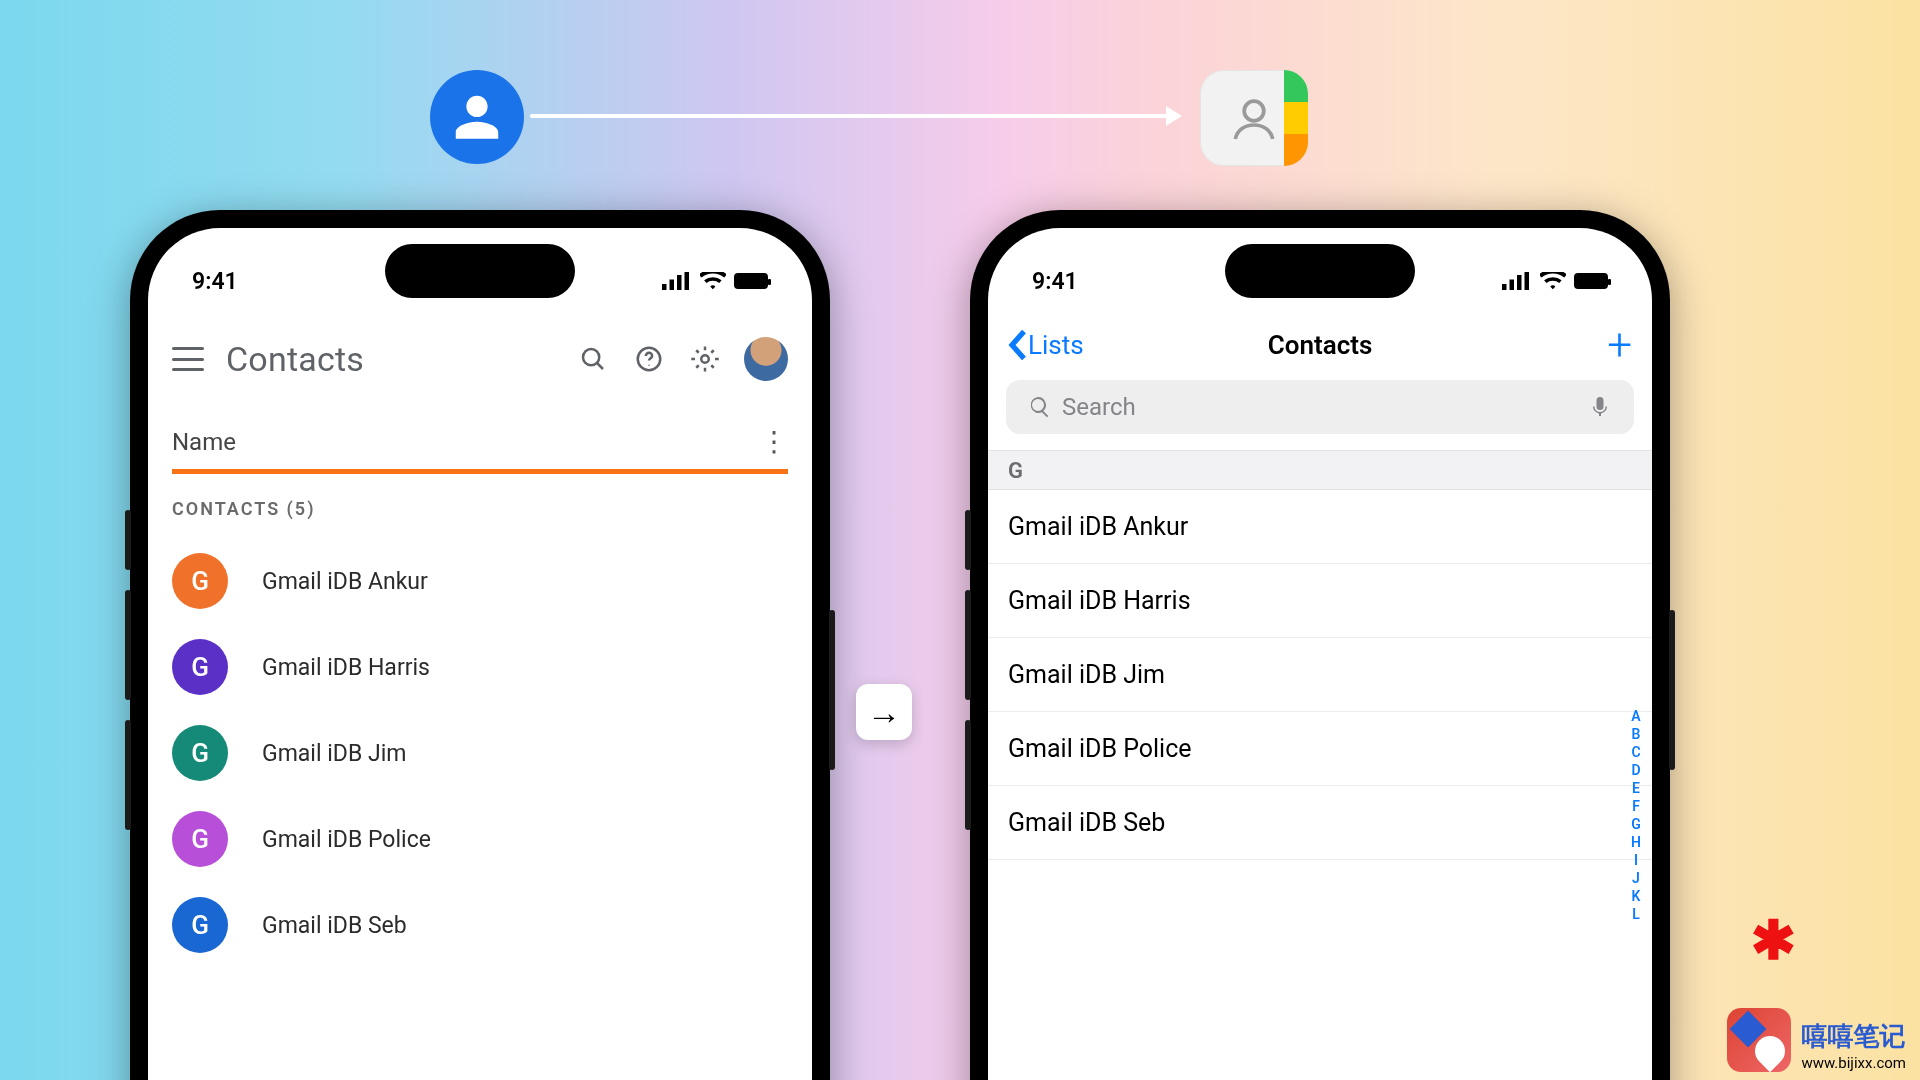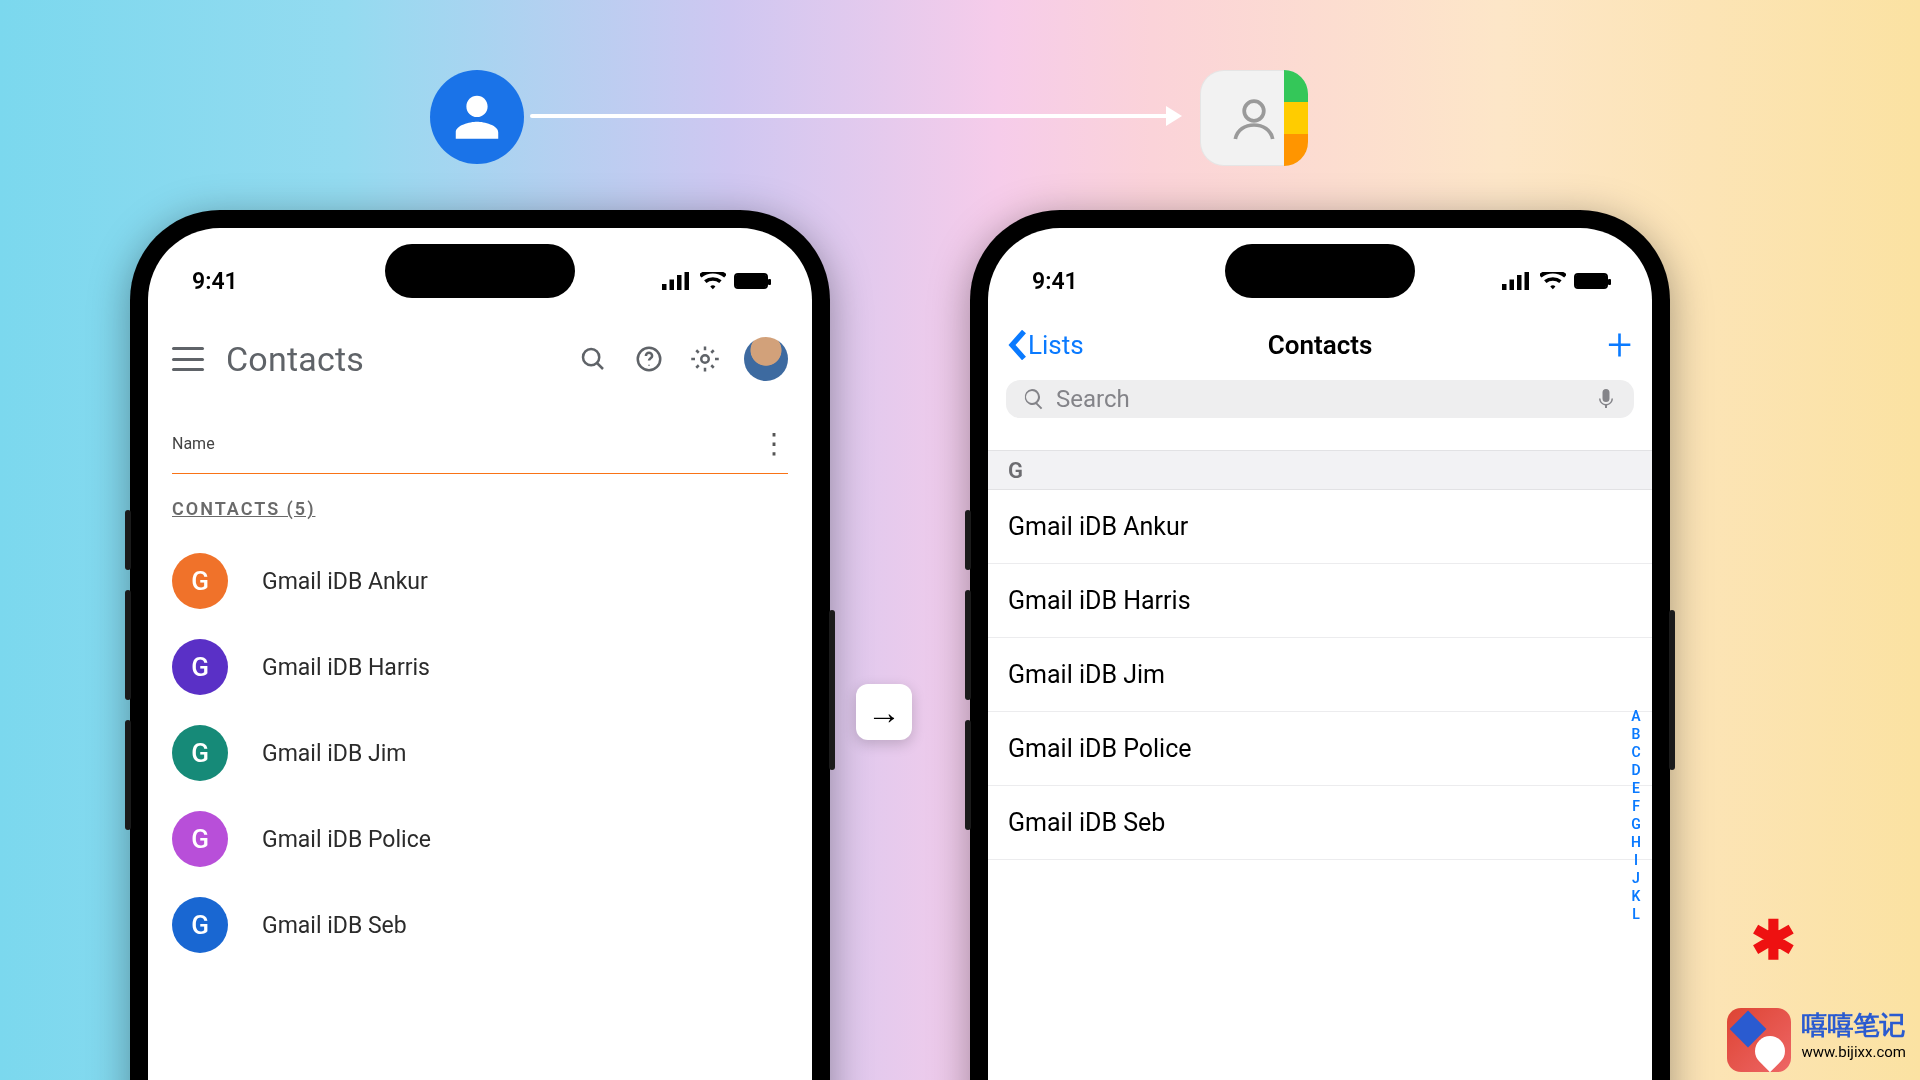--- a/index.html
+++ b/index.html
@@ -86,45 +86,45 @@
   .g-title{ font-size:34px; color:#5f6368; font-family:"Product Sans","Google Sans",Roboto,Arial; letter-spacing:.2px;}
   .g-spacer{ flex:1;}
   .g-icon{ width:34px; height:34px; color:#5f6368; display:flex; align-items:center; justify-content:center;}
   .g-icon svg{ width:30px; height:30px; stroke:#5f6368; fill:none; stroke-width:2;}
   .g-hamburger{ width:32px; height:24px; display:flex; flex-direction:column; justify-content:space-between;}
   .g-hamburger i{height:3px; background:#5f6368; border-radius:2px;}
   .avatar{ width:44px; height:44px; border-radius:50%; background:radial-gradient(circle at 50% 30%, #d2a17a 0 40%, #3d6aa0 42% 100%);}
   .g-col{
     position:absolute; top:186px; left:24px; right:24px; height:60px;
     display:flex; align-items:center; justify-content:space-between;
-    border-bottom:1px solid #f97316; color:#444; font-size:16px;
+    border-bottom:5px solid #f97316; color:#444; font-size:24px;
   }
   .dots{ font-size:28px; color:#555; line-height:.2; letter-spacing:0;}
   .dots::before{content:"⋮";}
   .g-count{
     position:absolute; top:270px; left:24px;
-    font-size:18px; letter-spacing:2px; color:#6a6a6a; font-weight:600;text-decoration:underline;
+    font-size:18px; letter-spacing:2px; color:#6a6a6a; font-weight:600;
   }
   .g-list{ position:absolute; top:310px; left:24px; right:24px;}
   .g-row{ display:flex; align-items:center; gap:34px; height:86px;}
   .g-chip{ width:56px; height:56px; border-radius:50%; color:#fff; font-size:26px; font-weight:500; display:flex; align-items:center; justify-content:center;}
   .g-name{ font-size:23px; color:#2b2b2b;}
 
   
   .i-nav{
     position:absolute; top:88px; left:0; right:0; height:58px;
     display:flex; align-items:center; justify-content:space-between; padding:0 20px;
   }
   .i-back{ display:flex; align-items:center; color:#0a7aff; font-size:26px;}
   .i-back svg{ width:20px; height:30px; stroke:#0a7aff; fill:none; stroke-width:3.5;}
   .i-title{ position:absolute; left:50%; transform:translateX(-50%); font-size:26px; font-weight:600; color:#000;}
   .i-plus{ color:#0a7aff; font-size:44px; font-weight:300; line-height:.6;}
   .i-search{
-    position:absolute; top:152px; left:18px; right:18px; height:38px;
-    background:#eeeeef; border-radius:14px; display:flex; align-items:center; padding:0 16px; gap:10px;
+    position:absolute; top:152px; left:18px; right:18px; height:54px;
+    background:#eeeeef; border-radius:14px; display:flex; align-items:center; padding:0 22px; gap:10px;
   }
   .i-search svg{ width:24px; height:24px; fill:#848489;}
   .i-search span{ color:#848489; font-size:24px; flex:1;}
   .i-section{
     position:absolute; top:222px; left:0; right:0; height:40px;
     background:#f2f2f4; border-top:1px solid #e2e2e4; border-bottom:1px solid #e2e2e4;
     padding:0 20px; display:flex; align-items:center; font-size:22px; font-weight:600; color:#6c6c70;
   }
   .i-list{ position:absolute; top:262px; left:0; right:0;}
   .i-row{ height:74px; border-bottom:1px solid #ececee; padding:0 20px; display:flex; align-items:center; font-size:25px; color:#000;}
@@ -137,21 +137,21 @@
   
   .mid-arrow{
     position:absolute; left:856px; top:684px;
     width:56px; height:56px; background:#fff; border-radius:12px;
     display:flex; align-items:center; justify-content:center;
     box-shadow:0 4px 14px rgba(0,0,0,.18);
     font-size:34px; font-weight:700;
   }
 
   
-  .wm{ position:absolute; right:14px; bottom:8px; display:flex; align-items:flex-start; gap:10px;}
+  .wm{ position:absolute; right:14px; bottom:8px; display:flex; align-items:flex-end; gap:10px;}
   .wm .logo{ width:64px; height:64px; border-radius:14px; background:linear-gradient(135deg,#d43,#e66); position:relative; overflow:hidden;}
   .wm .logo::before{content:""; position:absolute; left:8px; top:8px; width:26px; height:26px; background:#2a5bd0; transform:rotate(45deg);}
   .wm .logo::after{content:""; position:absolute; right:6px; bottom:6px; width:30px; height:30px; background:#fff; border-radius:50% 50% 0 50%; transform:rotate(45deg);}
   .wm .txt{ text-align:left; color:#2a5bd0;}
   .wm .t1{ font-size:26px; font-weight:700;}
   .wm .t2{ font-size:15px; color:#000;}
   .red-star{ position:absolute; right:124px; bottom:108px; color:#e11; font-size:54px; font-weight:900;}
 </style>
 </head>
 <body>

